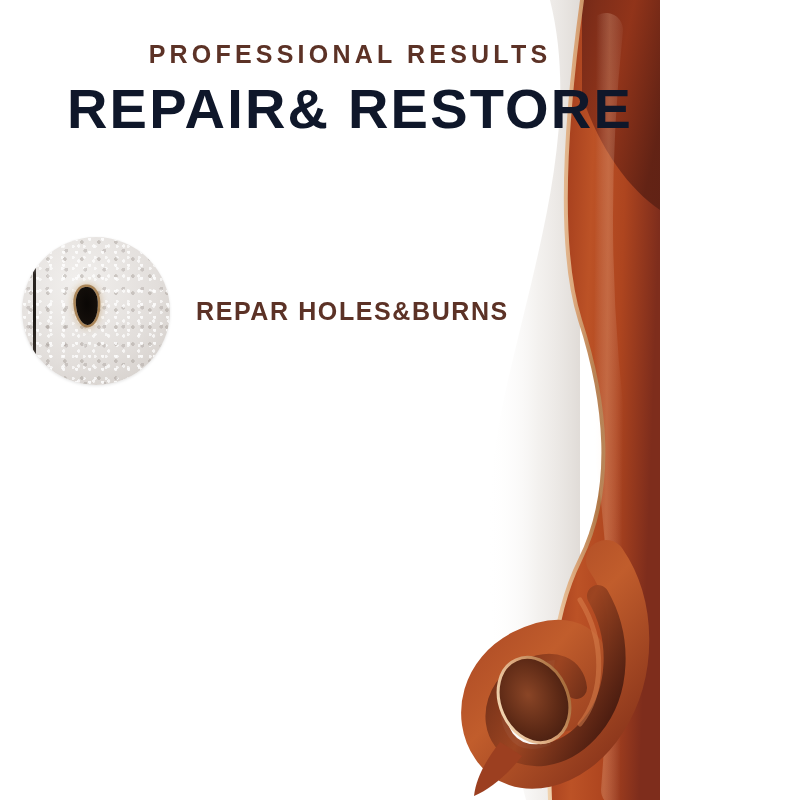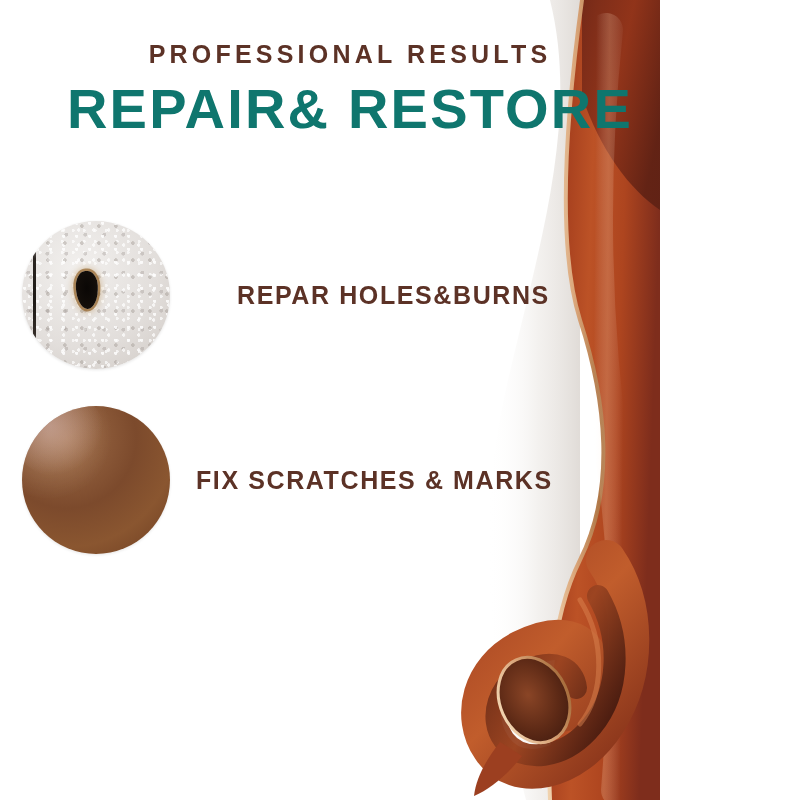--- a/index.html
+++ b/index.html
@@ -30,38 +30,38 @@
     letter-spacing: 4.2px;
     line-height: 1;
     white-space: nowrap;
   }
   .headline {
     position: absolute;
     left: 0;
     top: 80px;
     width: 700px;
     text-align: center;
-    color: #0f766e;
+    color: #0f172a;
     font-size: 56px;
     font-weight: 700;
     letter-spacing: 2.2px;
     line-height: 1.05;
     white-space: nowrap;
   }
 
   
   .feature-row {
     position: absolute;
     left: 22px;
     width: 560px;
     height: 150px;
     display: flex;
     align-items: center;
   }
-  #feature-row-0 { top: 220px; gap: 41px; }
+  #feature-row-0 { top: 236px; }
   #feature-row-1 { top: 405px; }
   #feature-row-2 { top: 590px; }
 
   .swatch {
     position: relative;
     width: 148px;
     height: 148px;
     border-radius: 50%;
     flex: 0 0 148px;
     overflow: hidden;
@@ -262,22 +262,15 @@
 
   <div class="feature-row" id="feature-row-0">
     <div class="swatch sw-holes">
       <div class="grain"></div>
       <div class="seam"></div>
       <div class="hole"></div>
     </div>
     <div class="feature-label">REPAR HOLES&amp;BURNS</div>
   </div>
 
-  <div class="feature-row" id="feature-row-1">
-    <div class="swatch sw-scratch">
-      <div class="grain"></div>
-      <div class="sheen"></div>
-    </div>
-    <div class="feature-label">FIX SCRATCHES &amp; MARKS</div>
-  </div>
 
 
 </div>
 
 </body></html>

